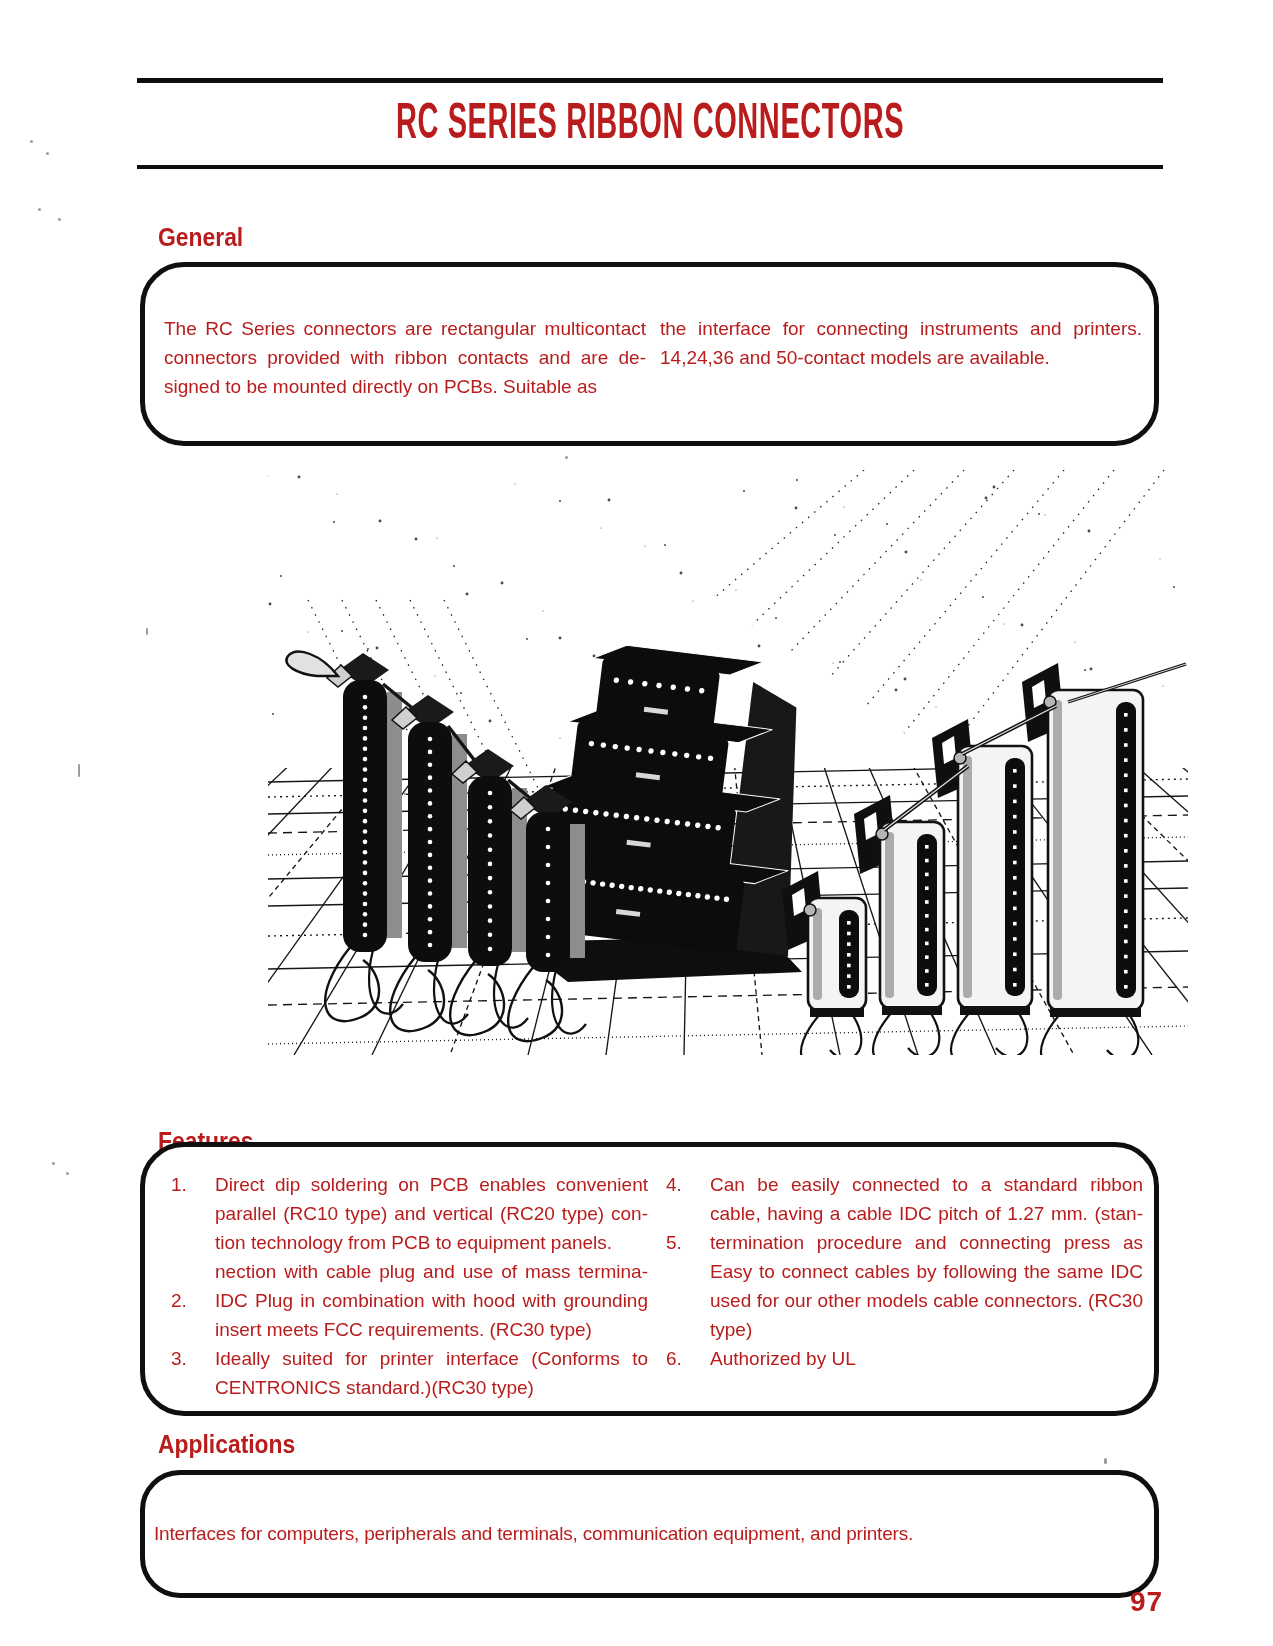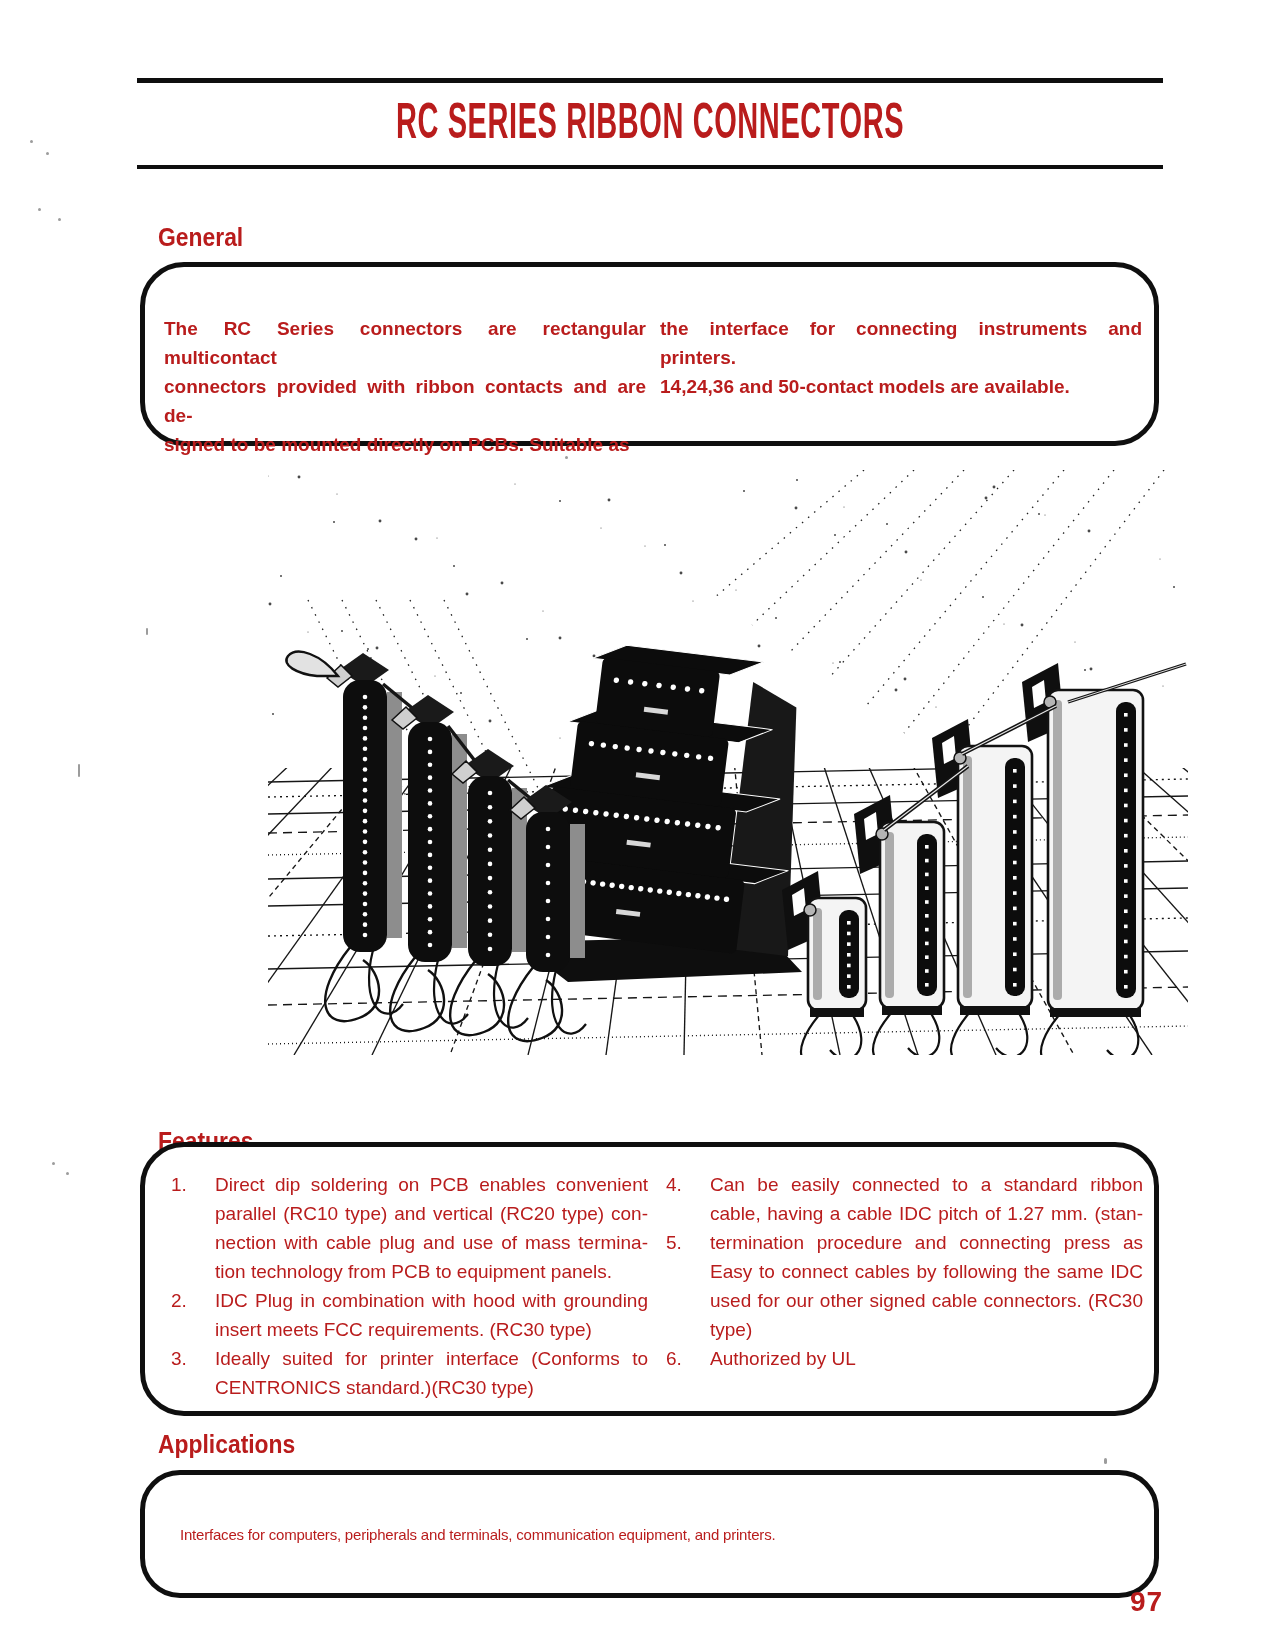--- a/index.html
+++ b/index.html
@@ -21,30 +21,30 @@
   .h-general{top:220px;}
   .h-features{top:1124px;text-decoration:underline;}
   .h-applications{top:1427px;}
   .round-box{
     position:absolute;left:140px;width:1009px;border:5px solid #0f0f0f;
     border-radius:44px;background:#fff;box-sizing:content-box;
   }
   .box-general{top:262px;height:174px;}
   .box-features{top:1142px;height:264px;}
   .box-applications{top:1470px;height:118px;border-radius:40px;display:flex;align-items:center;}
-  .gen-cols{display:flex;gap:14px;padding:47px 12px 0 19px;font-weight:bold;}
+  .gen-cols{display:flex;gap:14px;padding:47px 12px 0 19px;}
   .gen-col{width:486px;font-size:19px;line-height:29px;}
   .tline{text-align:justify;text-align-last:justify;white-space:normal;}
   .tline.last{text-align-last:left;}
   .feat-cols{display:flex;gap:18px;padding:23px 8px 0 26px;}
   .feat-col{width:477px;}
   .feat-item{display:flex;font-size:19px;line-height:29px;}
   .feat-num{flex:0 0 44px;}
   .feat-lines{flex:1;}
-  .app-text{font-size:15px;padding-left:35px;letter-spacing:-0.2px;}
+  .app-text{font-size:19px;padding-left:9px;letter-spacing:-0.2px;}
   .figure-wrap{position:absolute;left:268px;top:470px;width:920px;height:585px;}
   .page-num{position:absolute;left:1130px;top:1586px;font-size:28px;font-weight:bold;letter-spacing:1px;}
   .noise{position:absolute;background:#4a4a4a;border-radius:50%;opacity:.55;}
 </style>
 </head>
 <body>
 
 <div id="page">
 
   <div class="rule rule-top"></div>
@@ -468,22 +468,22 @@
     <span>Features</span>
   </div>
   <div class="round-box box-features">
     <div class="feat-cols">
       <div class="feat-col" id="feat-col1">
           <div class="feat-item">
             <div class="feat-num">1.</div>
             <div class="feat-lines">
               <div class="tline">Direct dip soldering on PCB enables convenient</div>
               <div class="tline">parallel (RC10 type) and vertical (RC20 type) con-</div>
+              <div class="tline last">tion technology from PCB to equipment panels.</div>
               <div class="tline">nection with cable plug and use of mass termina-</div>
-              <div class="tline last">tion technology from PCB to equipment panels.</div>
             </div>
           </div>
           <div class="feat-item">
             <div class="feat-num">2.</div>
             <div class="feat-lines">
               <div class="tline">IDC Plug in combination with hood with grounding</div>
               <div class="tline last">insert meets FCC requirements. (RC30 type)</div>
             </div>
           </div>
           <div class="feat-item">
@@ -500,21 +500,21 @@
             <div class="feat-lines">
               <div class="tline">Can be easily connected to a standard ribbon</div>
               <div class="tline">cable, having a cable IDC pitch of 1.27 mm. (stan-</div>
             </div>
           </div>
           <div class="feat-item">
             <div class="feat-num">5.</div>
             <div class="feat-lines">
               <div class="tline">termination procedure and connecting press as</div>
               <div class="tline">Easy to connect cables by following the same IDC</div>
-              <div class="tline">used for our other signed cable connectors. (RC30</div>
+              <div class="tline">used for our other models cable connectors. (RC30</div>
               <div class="tline last">type)</div>
             </div>
           </div>
           <div class="feat-item">
             <div class="feat-num">6.</div>
             <div class="feat-lines">
               <div class="tline last">Authorized by UL</div>
             </div>
           </div>
         </div>

